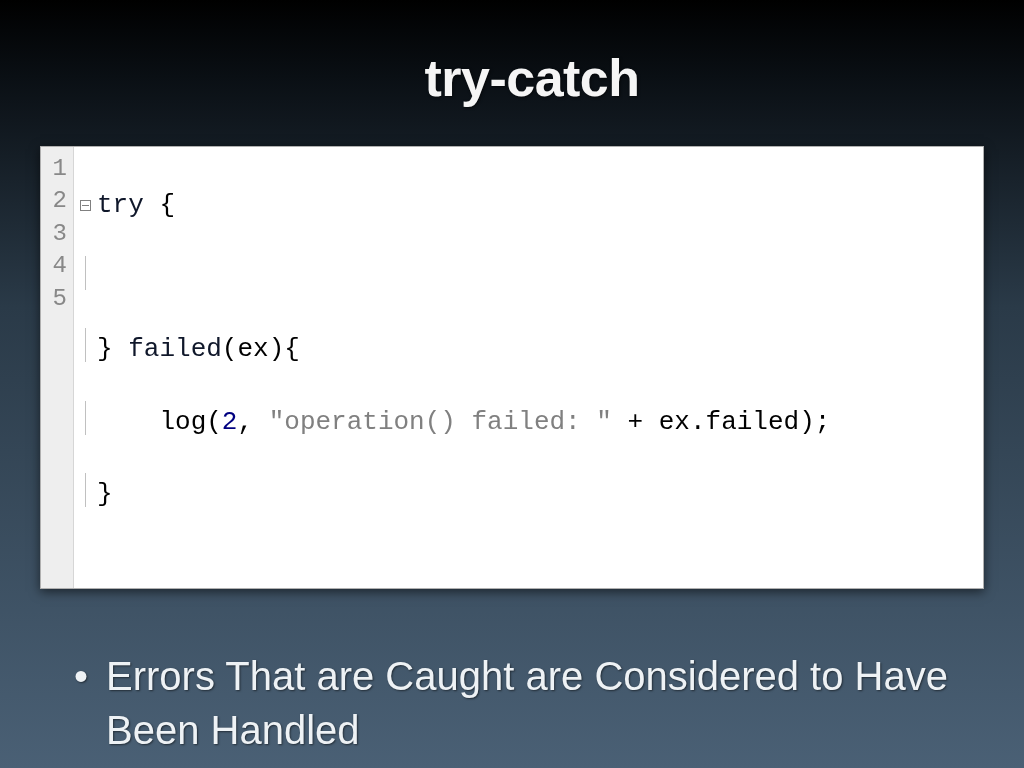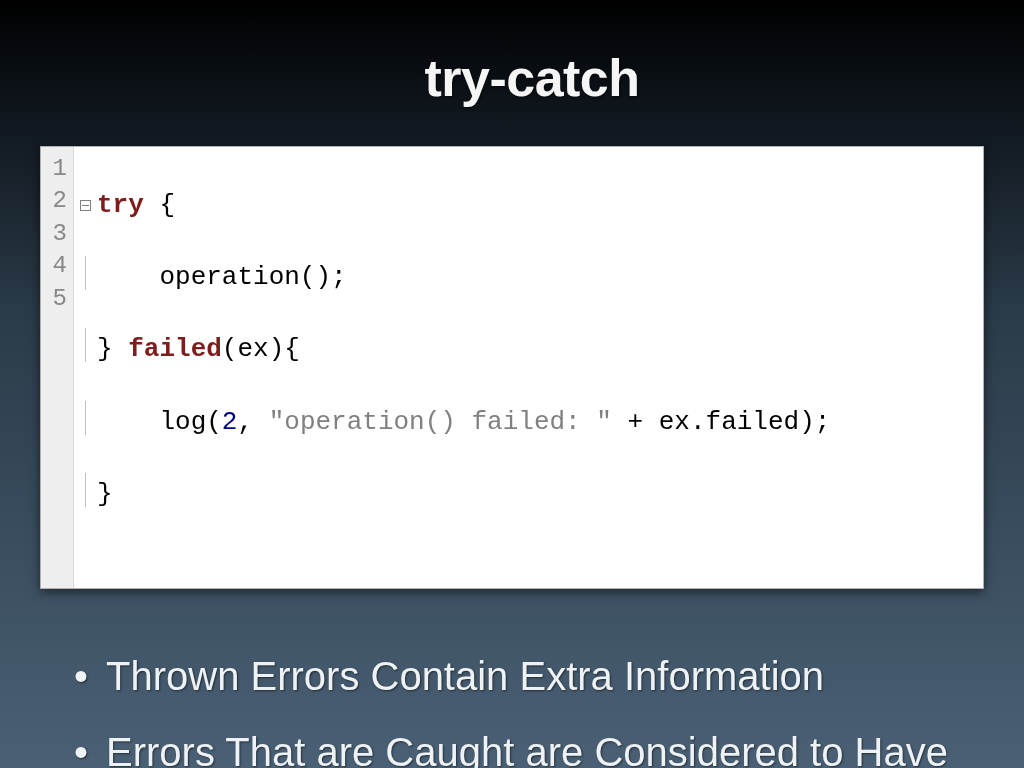--- a/index.html
+++ b/index.html
@@ -66,21 +66,21 @@
     display: inline-block;
     width: 11px;
     margin-right: 6px;
     text-align: center;
     position: relative;
     height: 1em;
   }
   .guide::before {
     content: ""; position: absolute; left: 5px; top: -2px; width: 1px; height: 34px; background: #c0c0c0;
   }
-  .kw  { color: #7f1d1d; font-weight: bold; }
+  .kw  { color: #0f172a; font-weight: normal; }
   .num { color: #000080; }
   .str { color: #808080; }
   .txt { color: #000000; }
 
   .bullets {
     margin: 60px 70px 0 70px;
     color: #eef2f5;
     font-size: 40px;
     line-height: 1.35;
   }
@@ -108,24 +108,23 @@
   <div class="code-box">
     <div class="gutter">
       <div>1</div>
       <div>2</div>
       <div>3</div>
       <div>4</div>
       <div>5</div>
     </div>
     <div class="codecol">
 <div><span class="fold"></span><span class="kw">try</span><span class="txt"> {</span></div>
-<div><span class="guide"></span><span class="txt">    </span><span class="txt">operation();</span></div>
+<div><span class="guide"></span><span class="txt">    </span></div>
 <div><span class="guide"></span><span class="txt">} </span><span class="kw">failed</span><span class="txt">(ex){</span></div>
 <div><span class="guide"></span><span class="txt">    </span><span class="txt">log(</span><span class="num">2</span><span class="txt">, </span><span class="str">"operation() failed: "</span><span class="txt"> + ex.failed);</span></div>
 <div><span class="guide"></span><span class="txt">}</span></div>
     </div>
   </div>
 </div>
 
 <ul class="bullets">
-  <li>Thrown Errors Contain Extra Information</li>
   <li>Errors That are Caught are Considered to Have Been Handled</li>
 </ul>
 
 </body></html>

